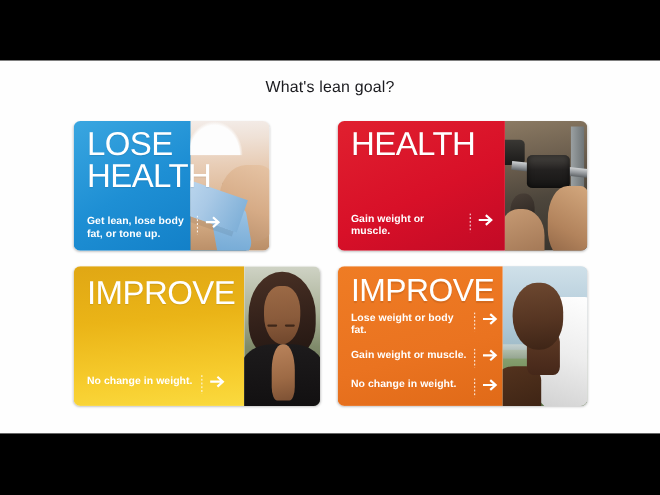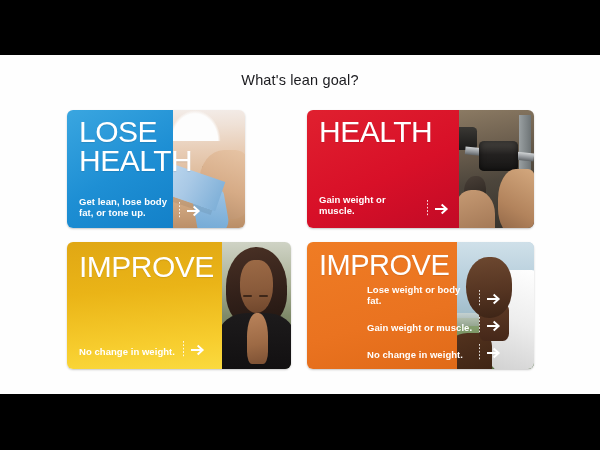--- a/index.html
+++ b/index.html
@@ -79,28 +79,28 @@
 
   
   .actions { position:absolute; left:12px; }
   .c1 .actions { bottom:9px; }
   .c2 .actions { bottom:11px; }
   .c3 .actions { bottom:11px; }
   .c4 .actions { bottom:8px; left:12px; }
 
   .action {
     display:flex;
-    align-items:flex-end;
+    align-items:flex-start;
     color:#ffffff;
     font-size:9.5px;
     font-weight:bold;
     letter-spacing:0.05px;
     cursor:pointer;
   }
-  .c4 .action { margin-bottom:10px;margin-left:48px; }
+  .c4 .action { margin-bottom:10px; }
   .c4 .action:last-child { margin-bottom:0; }
 
   .action .lbl { line-height:1.22; }
   .c1 .action .lbl { width:96px; }
   .c2 .action .lbl { width:104px; }
   .c3 .action .lbl { width:100px; }
   .c4 .action .lbl { width:108px; }
 
   .dots {
     width:1px;

